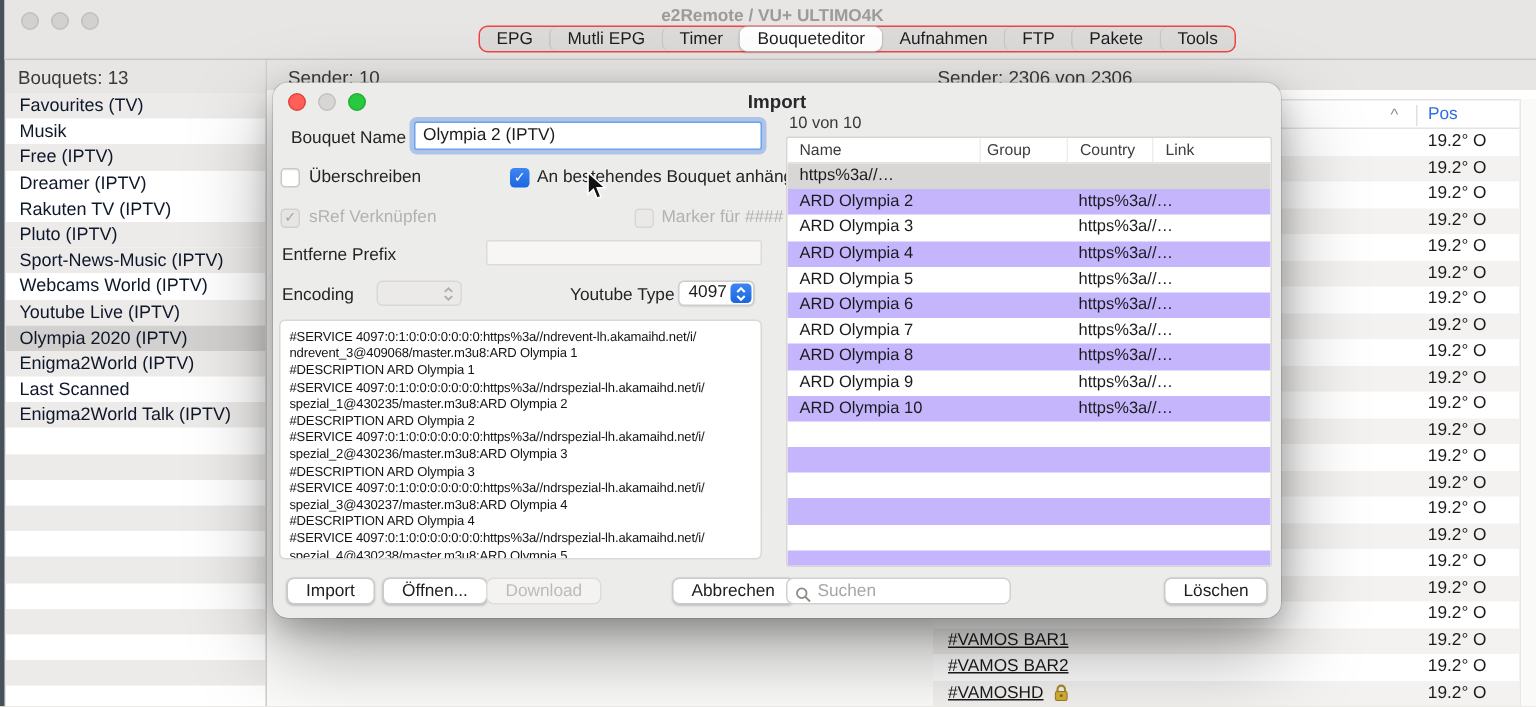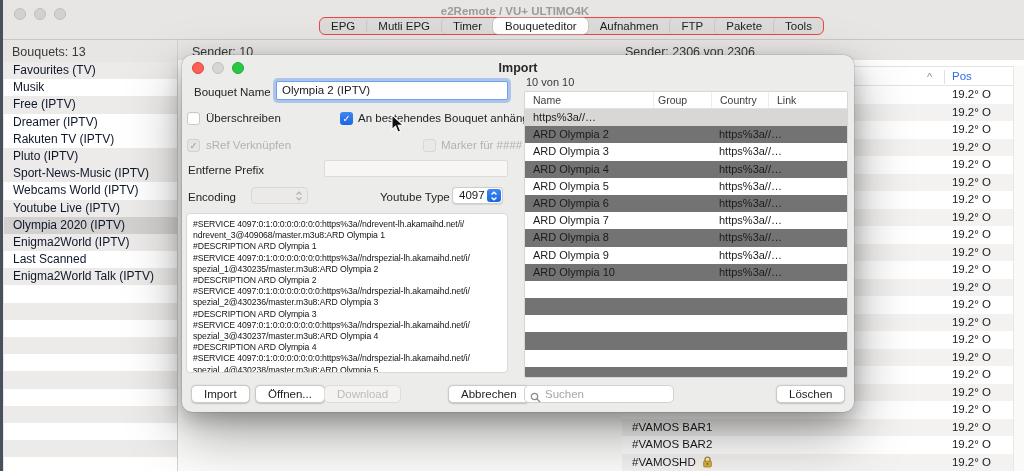--- a/index.html
+++ b/index.html
@@ -35,21 +35,21 @@
 
   
   #right-panel { left:622px; top:60px; width:402px; height:411px; background:#ffffff; }
   #rp-header { left:622px; top:66px; width:391px; height:20px; background:#ffffff; border-top:1px solid #e3e3e1; border-bottom:1px solid #e3e3e1; }
   #rp-caret { left:305px; top:5px; font-size:11px; color:#8e8e8c; line-height:10px; }
   #rp-col-div { left:322px; top:3px; width:1px; height:14px; background:#e0e0de; }
   #rp-pos-label { left:330px; top:3px; font-size:11.5px; color:#2f6ce6; }
   #rp-rows { left:622px; top:86px; width:391px; height:385px; overflow:hidden; }
   .p-row { height:17.5px; line-height:17.5px; display:flex; font-size:11.5px; }
   .p-row.g { background:#f3f2f0; }
-  .p-name { flex:1; padding-left:10px; white-space:nowrap; display:flex; align-items:center; gap:6px; }
+  .p-name { flex:1; padding-left:10px; white-space:nowrap; display:flex; align-items:center; gap:6px;text-decoration:underline; }
   .p-pos { width:92px; text-align:right; padding-right:22px; color:#1a1a1c; }
   #rp-scrollbar { left:1013px; top:66px; width:11px; height:405px; background:#fafaf8; border-left:1px solid #e7e7e5; }
 
   
   #dialog { left:182px; top:55px; width:672px; height:357px; background:#ececea; border-radius:10px;
             box-shadow:0 0 0 .5px rgba(0,0,0,.16), 0 22px 55px rgba(0,0,0,.35), 0 8px 20px rgba(0,0,0,.22); z-index:5; }
   #dlg-title { left:0; top:6px; width:672px; text-align:center; font-size:12.5px; font-weight:700; color:#29292b; }
   .tl-red { background:#ff5f57; border:1px solid #e0443e; }
   .tl-mid { background:#d7d6d4; border:1px solid #c3c2c0; }
   .tl-green { background:#28c840; border:1px solid #1eae36; }
@@ -86,21 +86,21 @@
 
   
   #dlg-counter { left:344px; top:21px; font-size:11px; color:#39393b; }
   #dlg-list { left:342px; top:36px; width:324px; height:287px; background:#ffffff; border:1px solid #d7d6d4; border-radius:2px; overflow:hidden; }
   #dlg-list-hdr { height:17px; display:flex; border-bottom:1px solid #e2e2e0; font-size:10.5px; color:#3c3c3e; line-height:17px; background:#ffffff; }
   .col-name { width:128px; padding-left:8px; }
   .col-group { width:58px; padding-left:4px; border-left:1px solid #eceded; }
   .col-country { width:57px; padding-left:8px; border-left:1px solid #eceded; }
   .col-link { flex:1; padding-left:8px; border-left:1px solid #eceded; }
   .d-row { height:17.2px; line-height:17.2px; display:flex; font-size:11px; }
-  .d-row.g { background:#737373; }
+  .d-row.g { background:#c4b5fd; }
   .d-row.sel { background:#d8d7d5; }
   .d-name { width:186px; padding-left:8px; white-space:nowrap; }
   .d-link { flex:1; padding-left:8px; white-space:nowrap; color:#1c1c1e; }
 
   #search-field { left:342px; top:330px; width:150px; height:18px; background:#ffffff; border:1px solid #d2d1cf; border-radius:5px; }
   #search-ph { position:absolute; left:20px; top:2px; font-size:11.5px; color:#a7a6a4; }
   #search-icon { position:absolute; left:5px; top:3px; }
 
   
   #cursor { left:391px; top:114px; z-index:9; }

